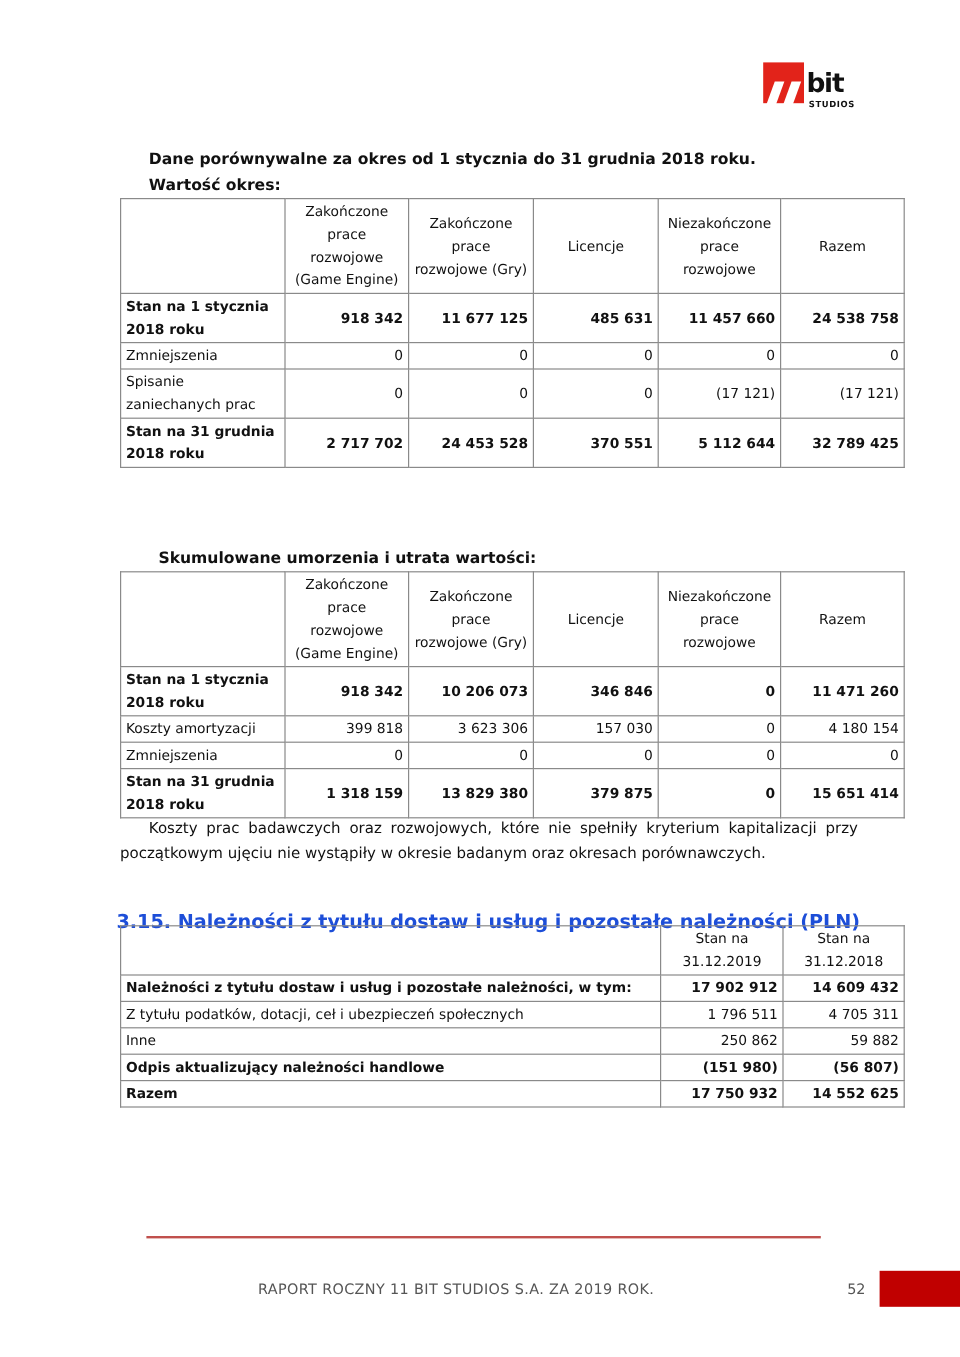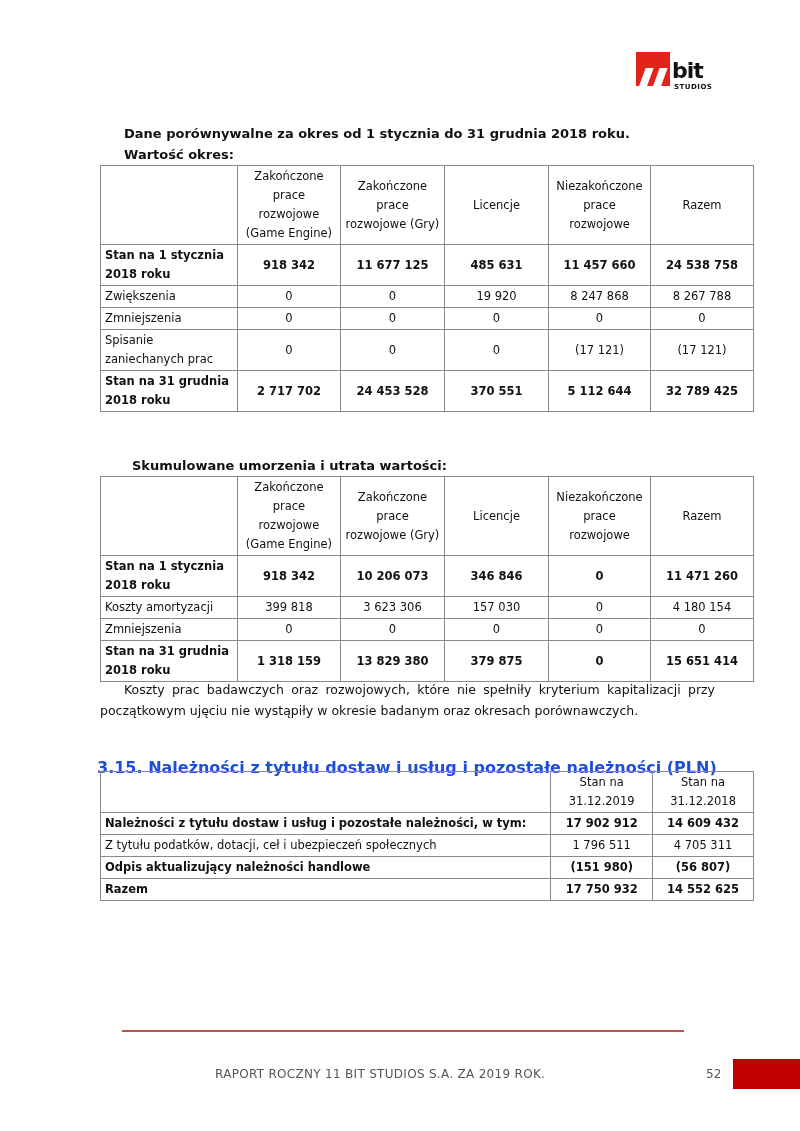--- a/index.html
+++ b/index.html
@@ -7,21 +7,21 @@
     .logo { position:absolute; left:636px; top:52px; width:80px; height:50px; }
     .logo .red { position:absolute; left:0; top:0; width:34px; height:34px; background:#e2231a; }
     .logo .t1 { position:absolute; left:6px; top:16px; width:8px; height:20px; background:#fff; transform:skewX(-20deg); }
     .logo .t2 { position:absolute; left:20px; top:16px; width:8px; height:20px; background:#fff; transform:skewX(-20deg); }
     .logo .bit { position:absolute; left:36px; top:8px; font-weight:bold; font-size:22px; letter-spacing:-1px; color:#111; line-height:22px; }
     .logo .studios { position:absolute; left:38px; top:31px; font-size:7px; font-weight:bold; letter-spacing:0.5px; color:#111; }
 
     .heading { position:absolute; left:124px; font-weight:bold; font-size:13px; }
     table.fin { position:absolute; left:100px; border-collapse:collapse; font-size:11.5px; width:654px; }
     table.fin td { border:1px solid #8a8a8a; padding:1px 4px; line-height:19px; vertical-align:middle; }
-    table.fin td.num { text-align:center; }
+    table.fin td.num { text-align:right; }
     table.fin td.hdr { text-align:center; }
     table.fin tr.bold td { font-weight:bold; }
     .para { position:absolute; left:100px; width:615px; font-size:12.5px; line-height:21px; text-align:justify; text-indent:24px; }
     .section-title { position:absolute; left:97px; top:758px; font-weight:bold; font-size:16px; color:#1d4ed8; }
     .footer-line { position:absolute; left:122px; top:1030px; width:562px; height:2px; background:#c0504d; }
     .footer-text { position:absolute; left:215px; top:1067px; font-size:12px; color:#555; letter-spacing:0.3px; }
     .page-num { position:absolute; left:706px; top:1067px; font-size:12px; color:#555; }
     .red-tab { position:absolute; left:733px; top:1059px; width:67px; height:30px; background:#c00000; }
   </style>
 </head>
@@ -56,28 +56,20 @@
     <td class="hdr">Niezakończone prace rozwojowe</td>
     <td class="hdr">Razem</td>
   </tr>
   <tr class="bold">
     <td>Stan na 1 stycznia 2018 roku</td>
     <td class="num">918 342</td>
     <td class="num">11 677 125</td>
     <td class="num">485 631</td>
     <td class="num">11 457 660</td>
     <td class="num">24 538 758</td>
-  </tr>
-  <tr>
-    <td>Zwiększenia</td>
-    <td class="num">0</td>
-    <td class="num">0</td>
-    <td class="num">19 920</td>
-    <td class="num">8 247 868</td>
-    <td class="num">8 267 788</td>
   </tr>
   <tr>
     <td>Zmniejszenia</td>
     <td class="num">0</td>
     <td class="num">0</td>
     <td class="num">0</td>
     <td class="num">0</td>
     <td class="num">0</td>
   </tr>
   <tr>
@@ -173,20 +165,25 @@
   <tr class="bold">
     <td>Należności z tytułu dostaw i usług i pozostałe należności, w tym:</td>
     <td class="num">17 902 912</td>
     <td class="num">14 609 432</td>
   </tr>
   <tr>
     <td>Z tytułu podatków, dotacji, ceł i ubezpieczeń społecznych</td>
     <td class="num">1 796 511</td>
     <td class="num">4 705 311</td>
   </tr>
+  <tr>
+    <td>Inne</td>
+    <td class="num">250 862</td>
+    <td class="num">59 882</td>
+  </tr>
   <tr class="bold">
     <td>Odpis aktualizujący należności handlowe</td>
     <td class="num">(151 980)</td>
     <td class="num">(56 807)</td>
   </tr>
   <tr class="bold">
     <td>Razem</td>
     <td class="num">17 750 932</td>
     <td class="num">14 552 625</td>
   </tr>

